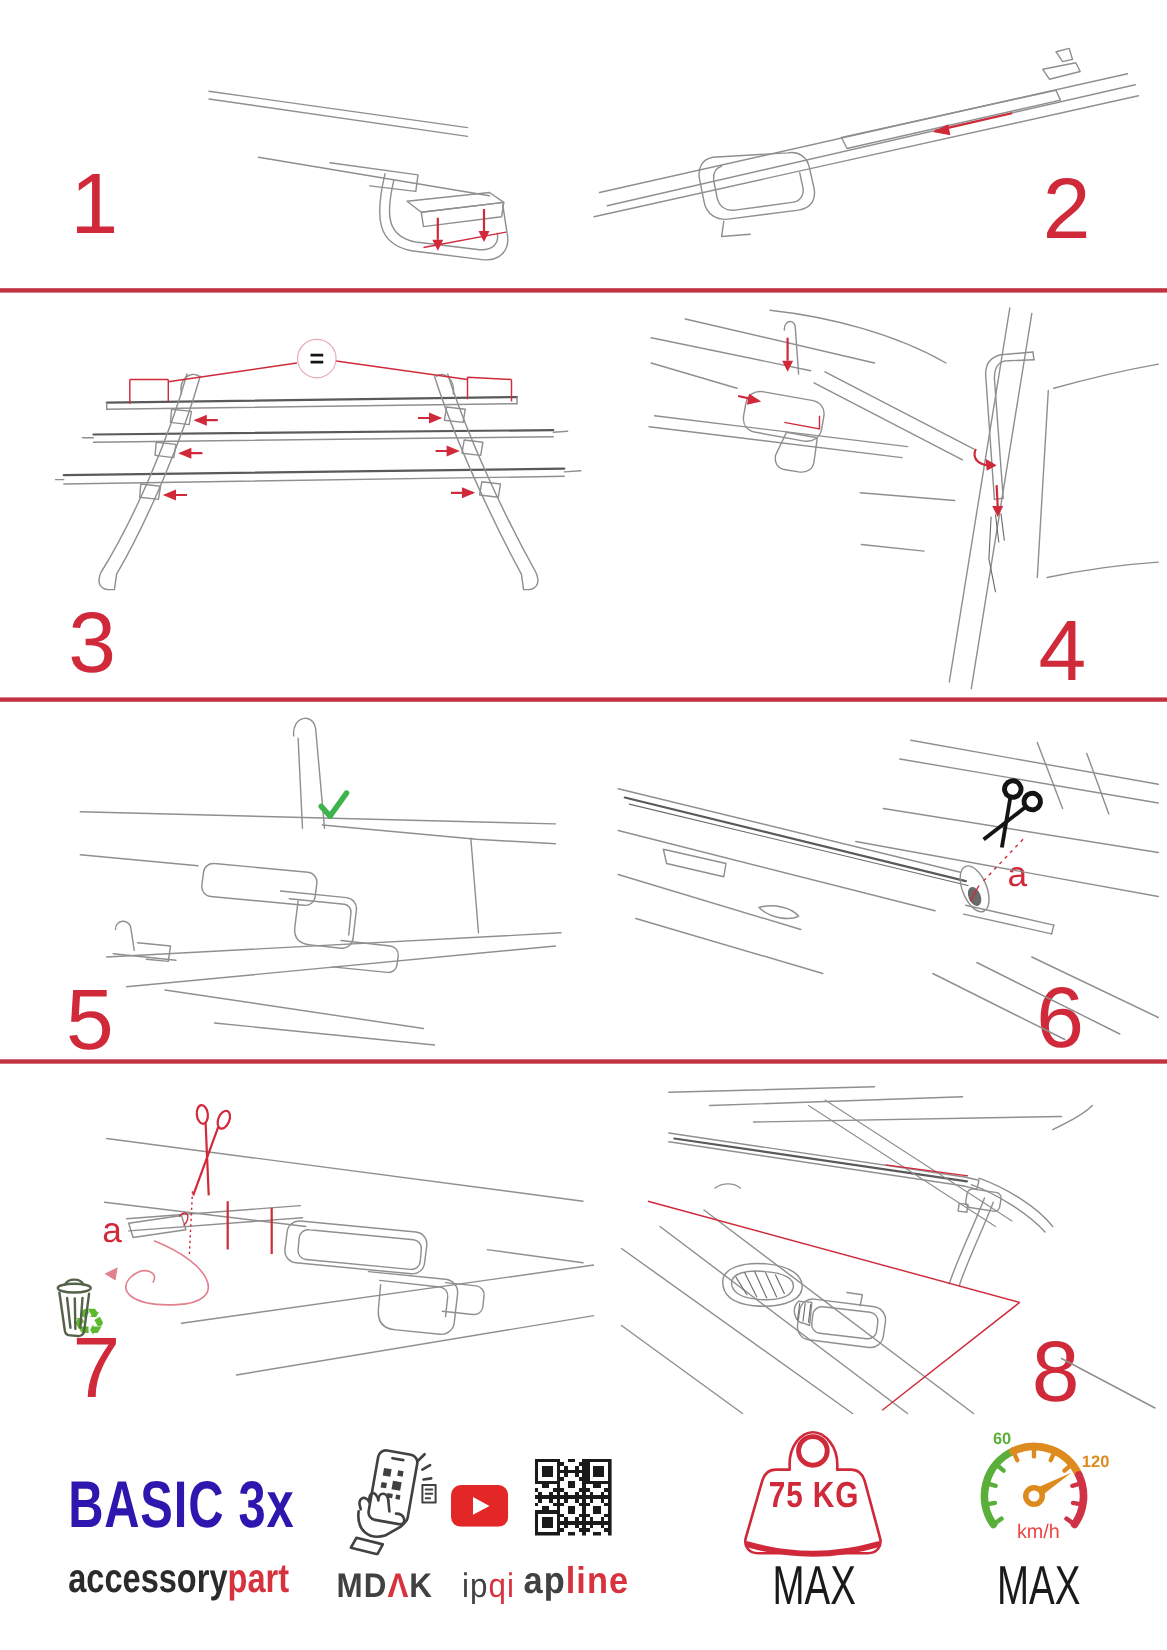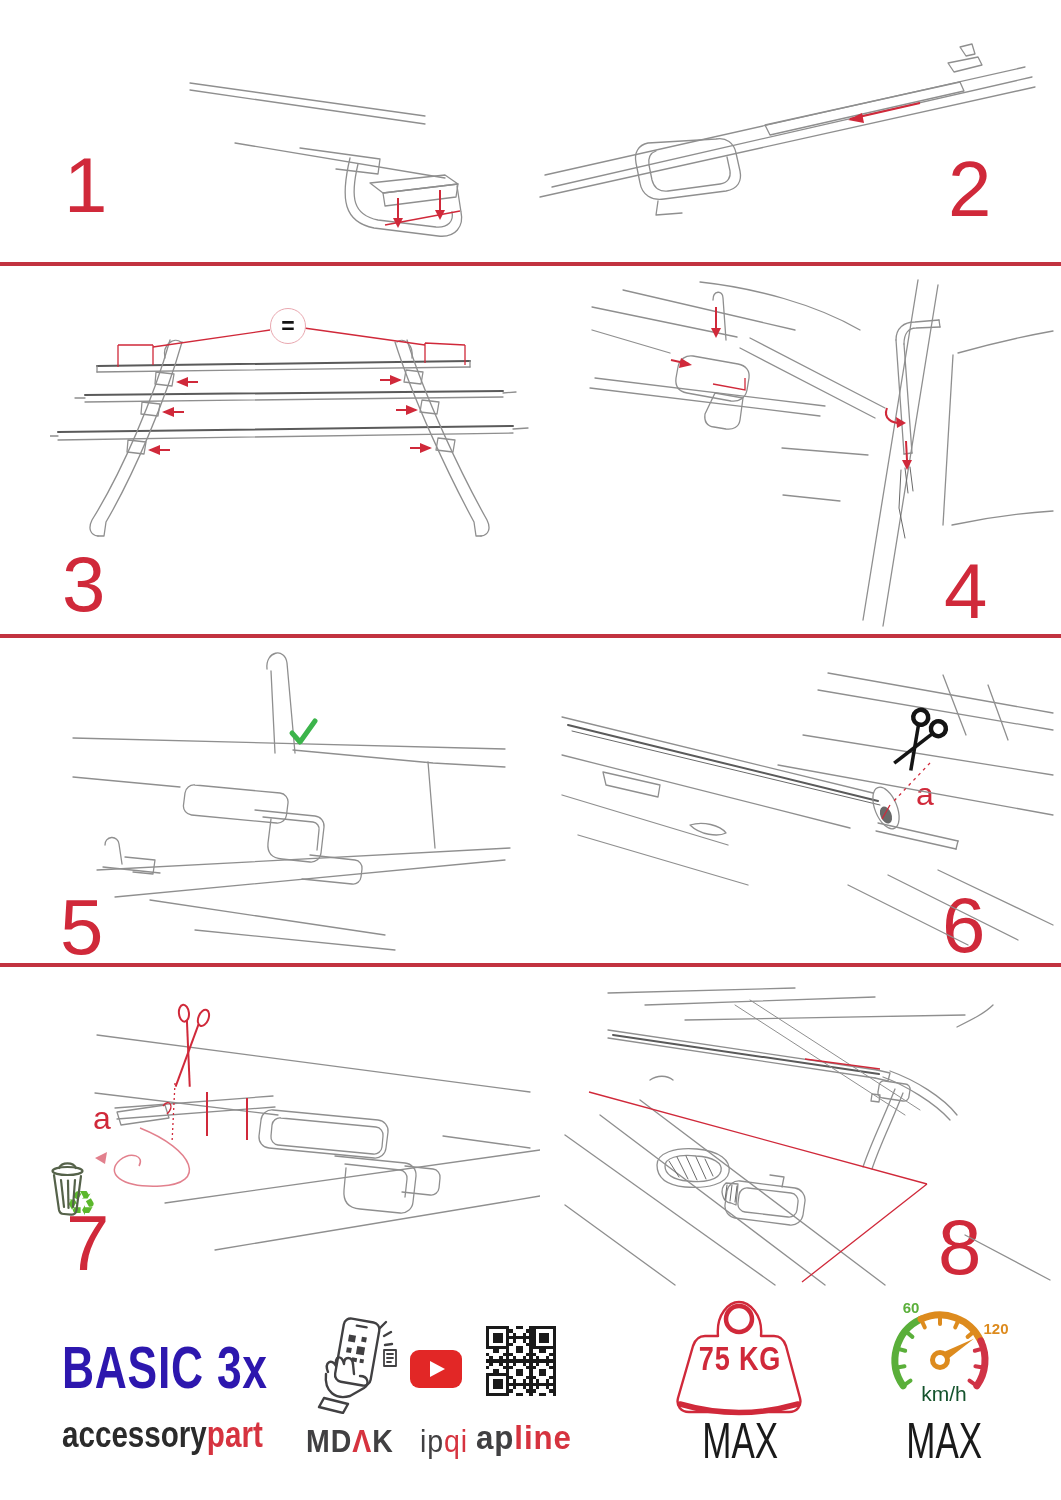--- a/index.html
+++ b/index.html
@@ -31,21 +31,21 @@
   .brand-sub{position:absolute;left:62px;top:1414px;font-size:37px;font-weight:bold;
         transform:scaleX(.80);transform-origin:left top;white-space:nowrap;}
   .brand-sub .b1{color:#2b2b2b;} .brand-sub .b2{color:#d6333f;}
   .partner{position:absolute;font-size:31px;font-weight:bold;color:#414042;letter-spacing:1px;
         transform:scaleX(.92);transform-origin:left top;white-space:nowrap;}
   .partner .r{color:#d6333f;}
   .wcenter{position:absolute;text-align:center;}
   .max{font-size:50px;color:#1a1a1a;display:inline-block;transform:scaleX(.70);transform-origin:center top;letter-spacing:0;}
   .kg{position:absolute;color:#d0293a;font-size:33px;font-weight:bold;letter-spacing:1px;
       transform:scaleX(.82);transform-origin:center top;}
-  .kmh{position:absolute;color:#14532d;font-size:21px;}
+  .kmh{position:absolute;color:#ef4444;font-size:18px;}
 </style>
 </head>
 <body>
 
 <div class="page">
 
   <div class="step-num" style="left:64px;top:146px;">1</div>
 
   <svg class="abs" style="left:140px;top:28px;" width="330" height="220" viewBox="0 0 330 220">
     <g class="sk">

